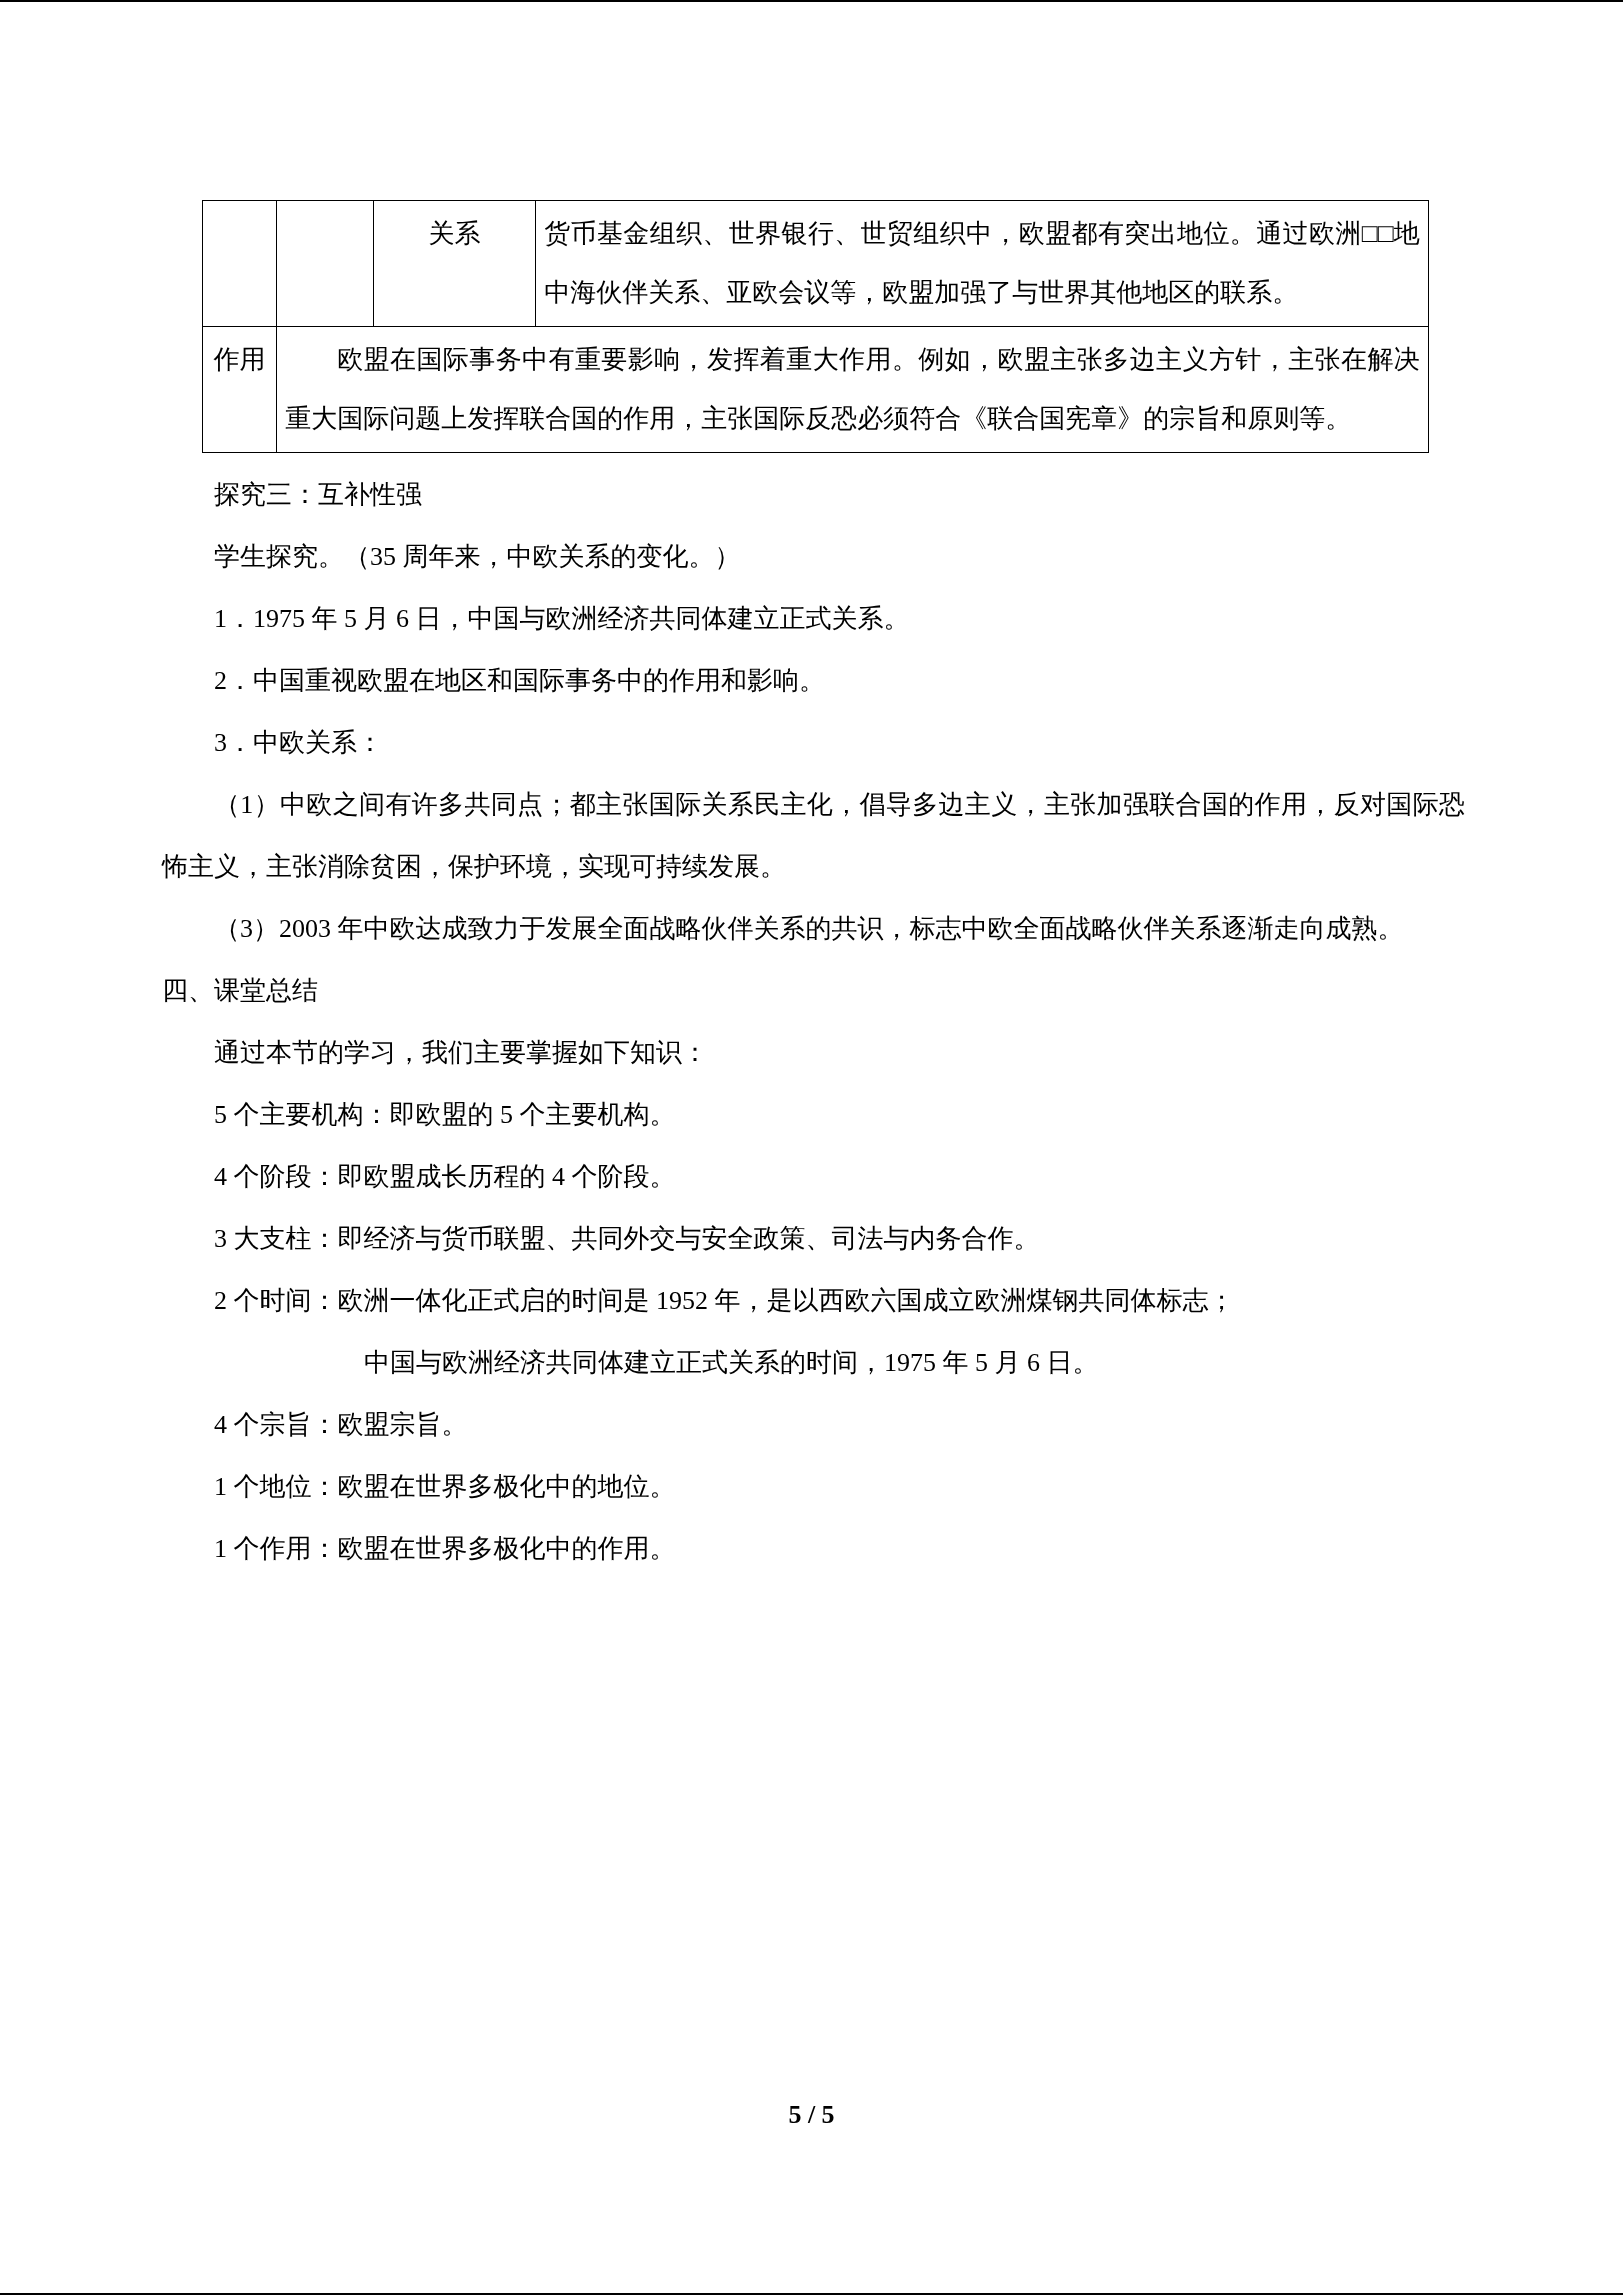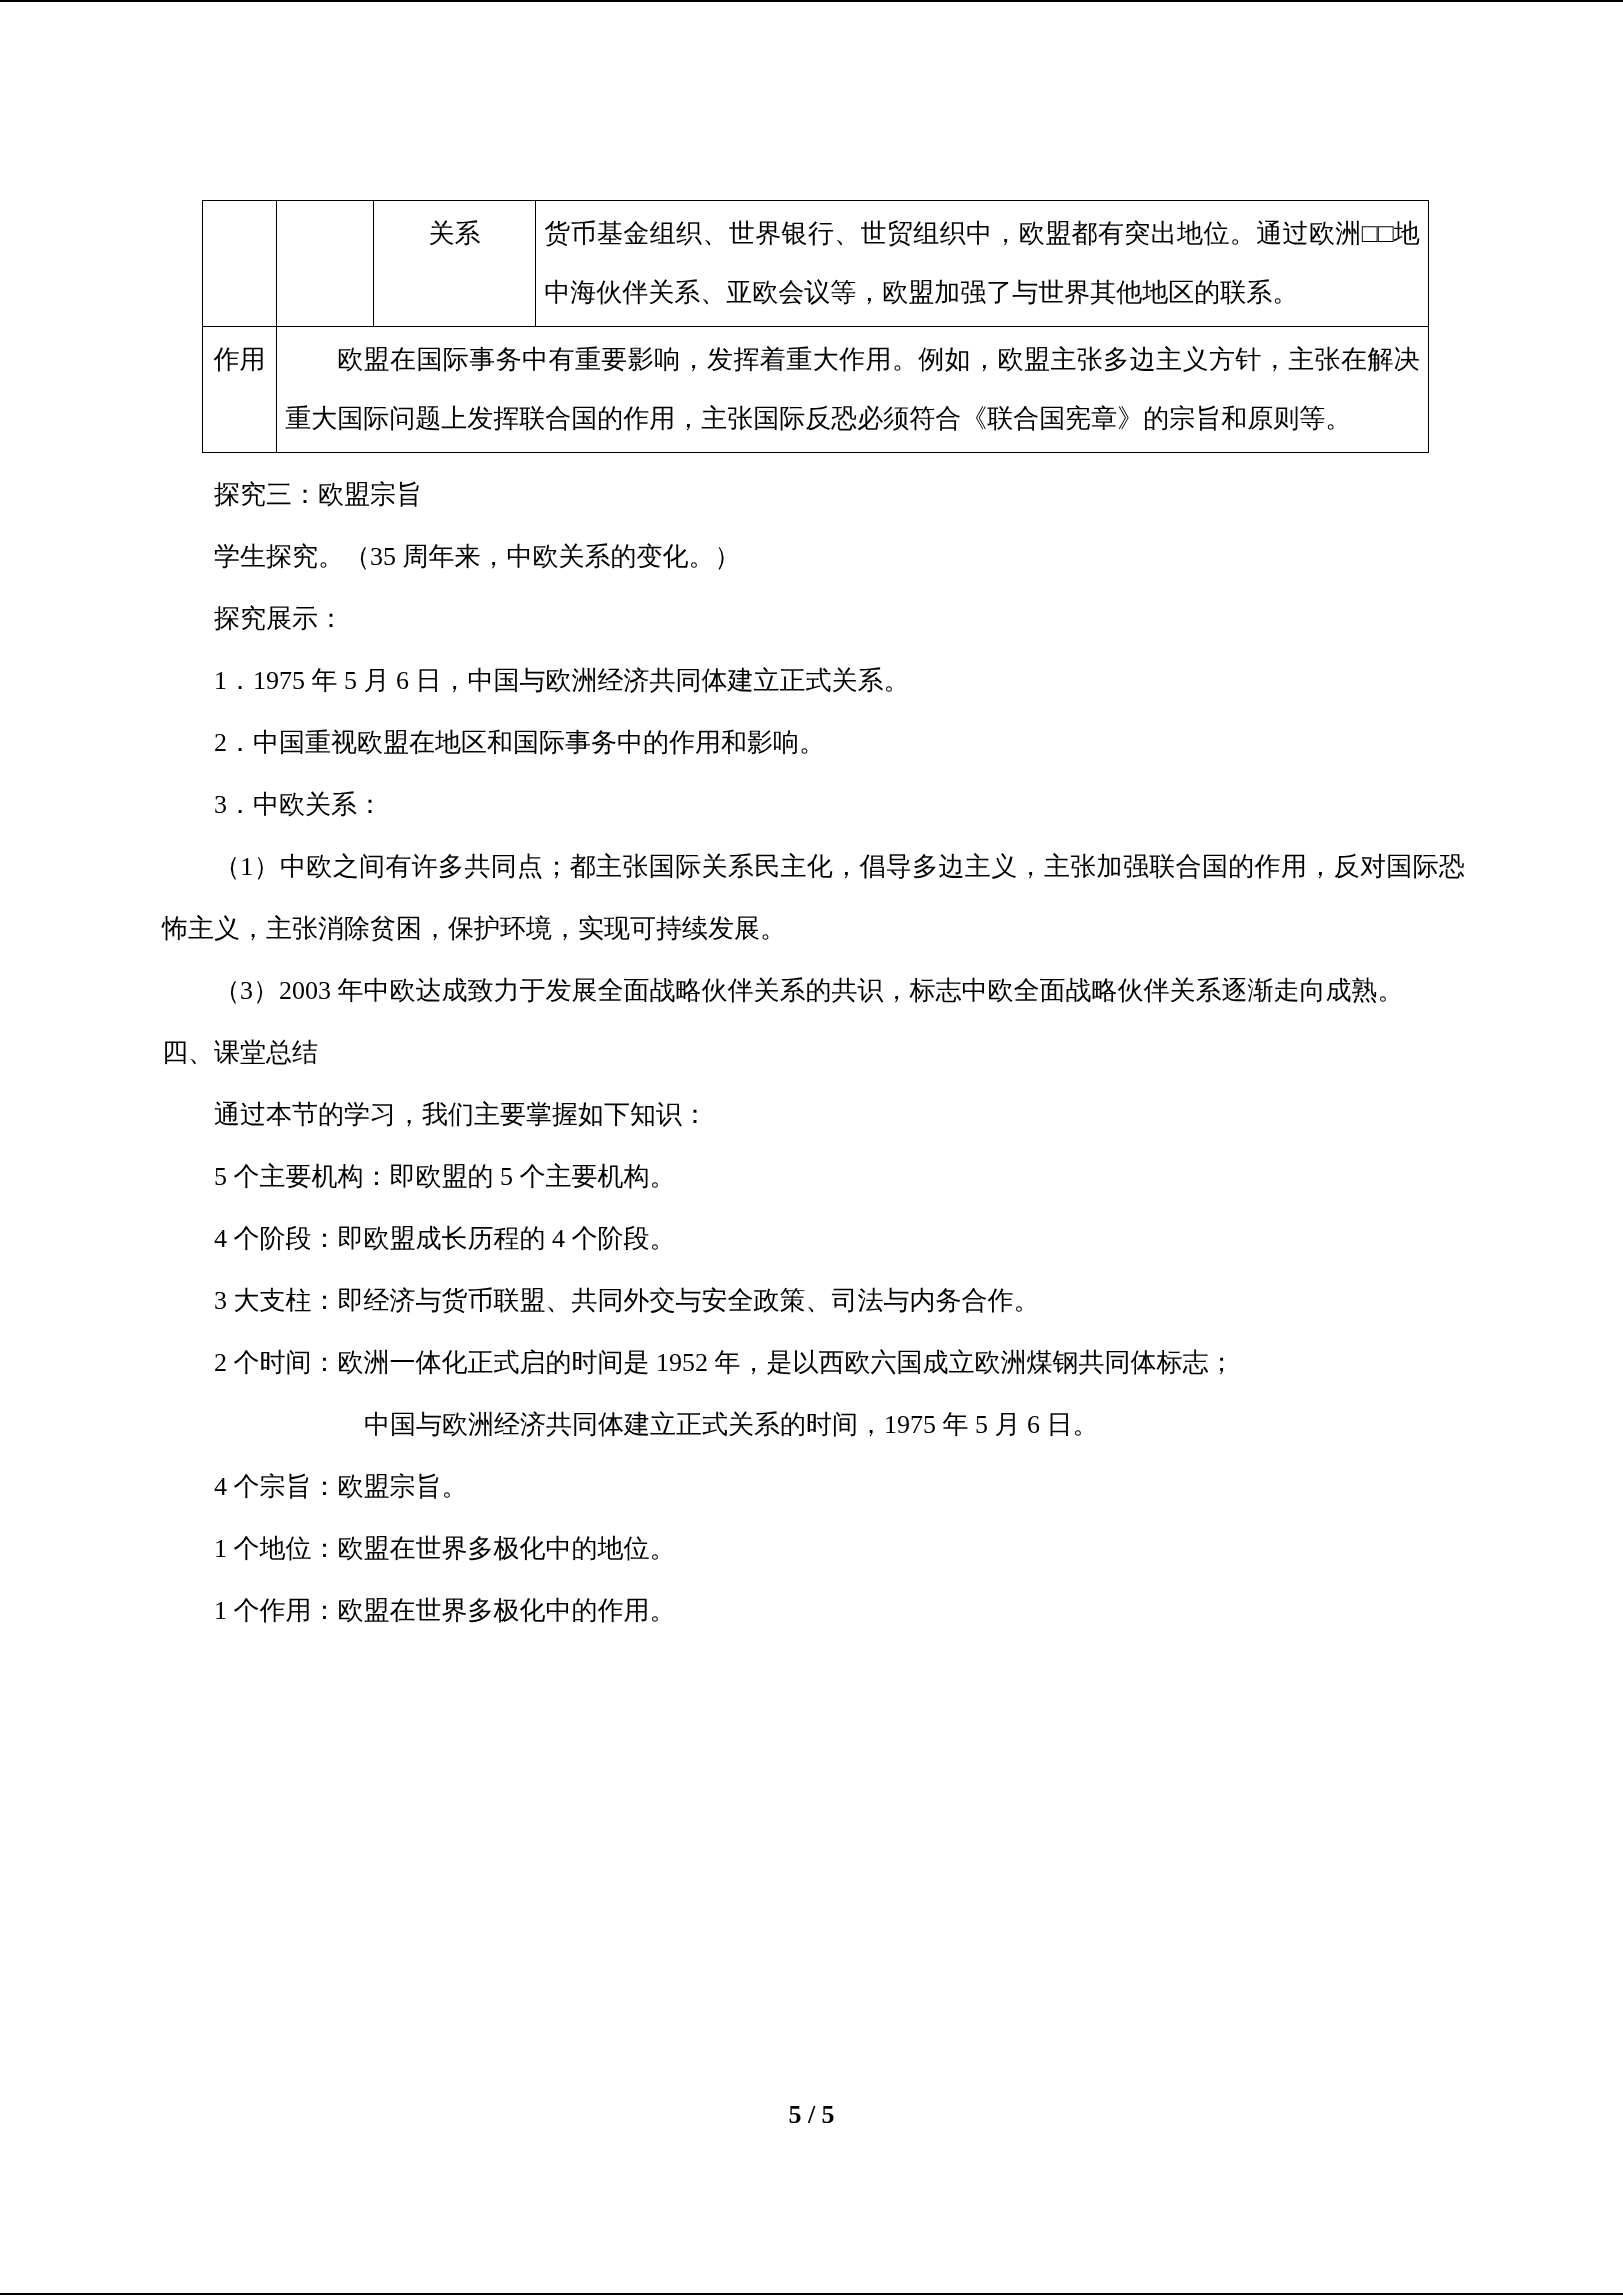--- a/index.html
+++ b/index.html
@@ -100,23 +100,22 @@
       <td class="cell-content">货币基金组织、世界银行、世贸组织中，欧盟都有突出地位。通过欧洲□□地中海伙伴关系、亚欧会议等，欧盟加强了与世界其他地区的联系。</td>
     </tr>
     <tr>
       <td class="cell-label cell-label-vert">作用</td>
       <td class="cell-content indent-first" colspan="3">欧盟在国际事务中有重要影响，发挥着重大作用。例如，欧盟主张多边主义方针，主张在解决重大国际问题上发挥联合国的作用，主张国际反恐必须符合《联合国宪章》的宗旨和原则等。</td>
     </tr>
   </tbody>
     </table>
 
   <div class="paragraphs">
-    <p class="p-indent">探究三：欧盟宗旨</p>
+    <p class="p-indent">探究三：互补性强</p>
     <p class="p-indent">学生探究。（35 周年来，中欧关系的变化。）</p>
-    <p class="p-indent">探究展示：</p>
     <p class="p-indent">1．1975 年 5 月 6 日，中国与欧洲经济共同体建立正式关系。</p>
     <p class="p-indent">2．中国重视欧盟在地区和国际事务中的作用和影响。</p>
     <p class="p-indent">3．中欧关系：</p>
     <p class="p-indent">（1）中欧之间有许多共同点；都主张国际关系民主化，倡导多边主义，主张加强联合国的作用，反对国际恐怖主义，主张消除贫困，保护环境，实现可持续发展。</p>
     <p class="p-indent">（3）2003 年中欧达成致力于发展全面战略伙伴关系的共识，标志中欧全面战略伙伴关系逐渐走向成熟。</p>
     <p class="p-flush">四、课堂总结</p>
     <p class="p-indent">通过本节的学习，我们主要掌握如下知识：</p>
     <p class="p-indent">5 个主要机构：即欧盟的 5 个主要机构。</p>
     <p class="p-indent">4 个阶段：即欧盟成长历程的 4 个阶段。</p>
     <p class="p-indent">3 大支柱：即经济与货币联盟、共同外交与安全政策、司法与内务合作。</p>

